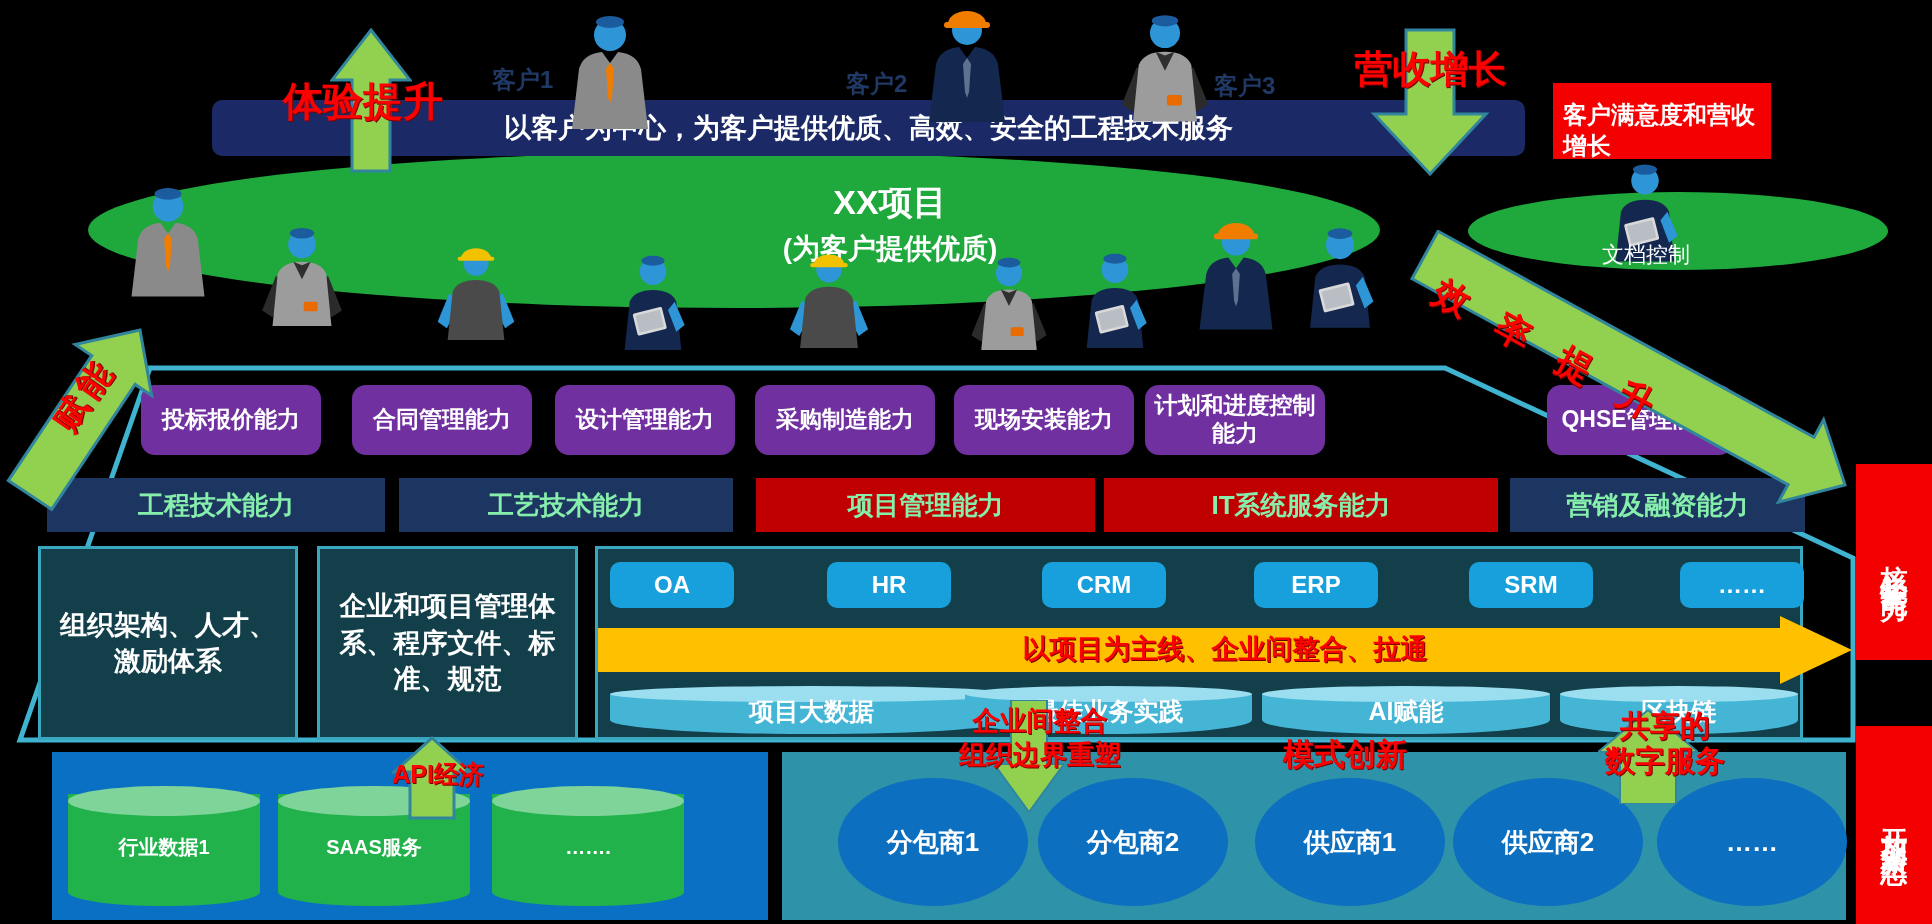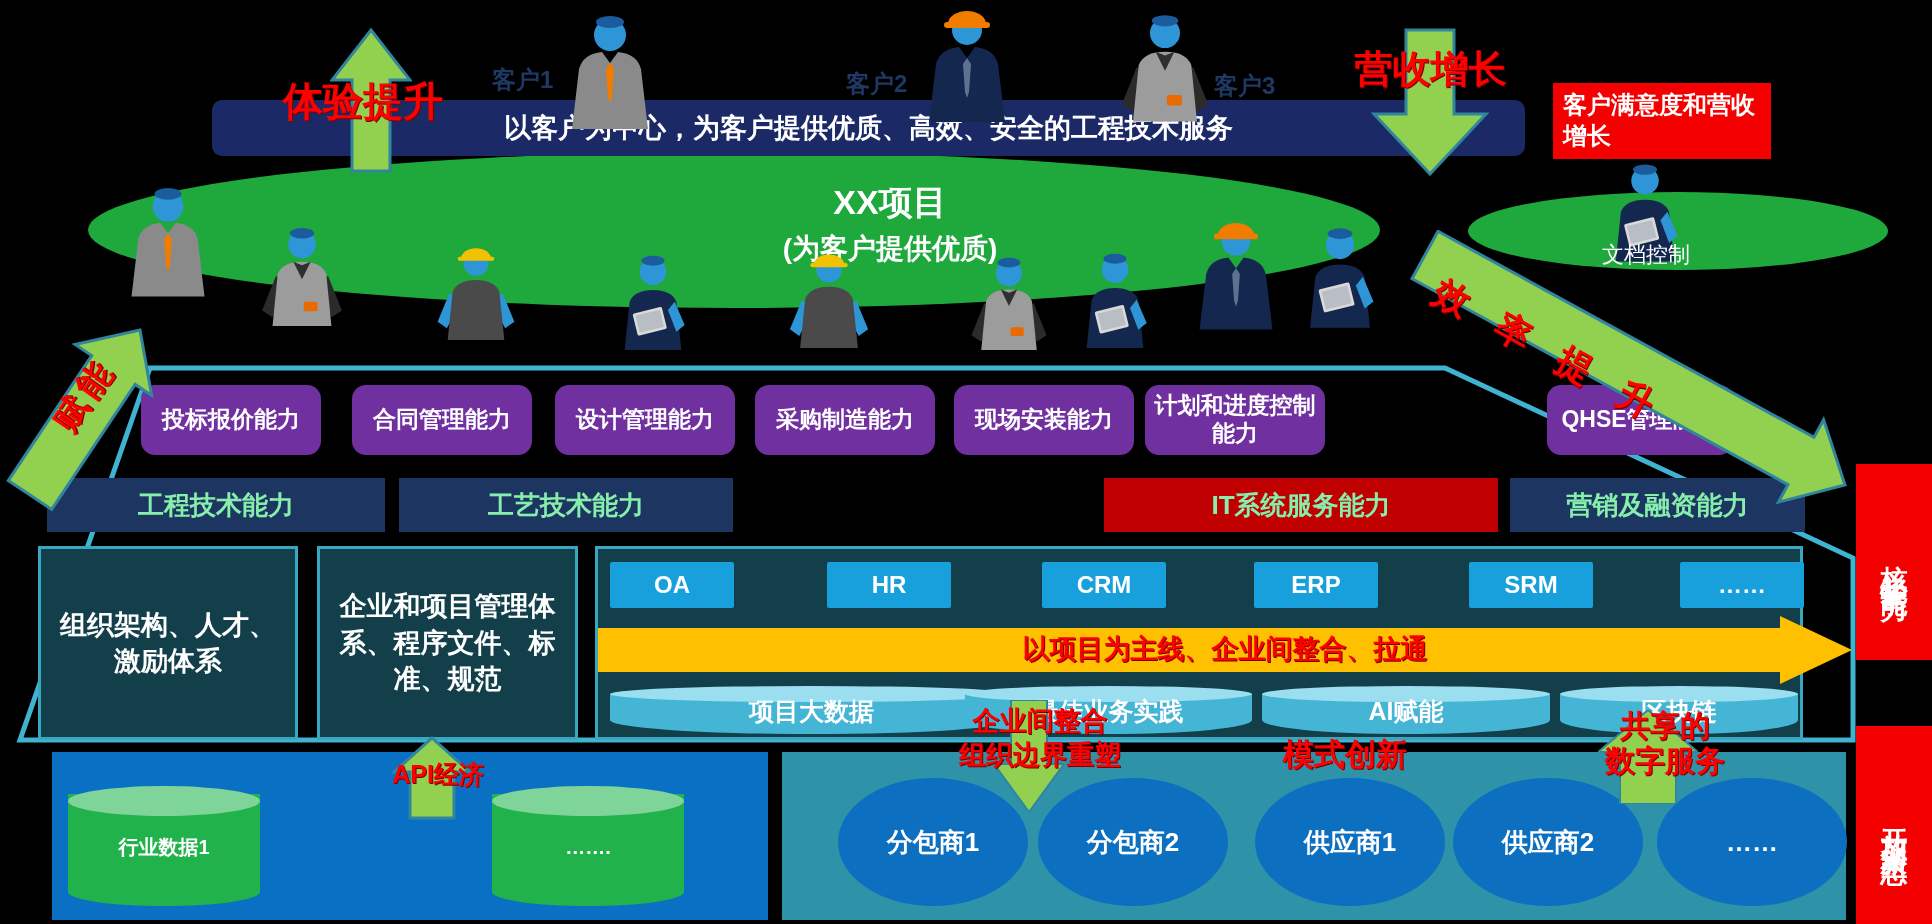--- a/index.html
+++ b/index.html
@@ -5,21 +5,21 @@
   html,body{margin:0;padding:0;background:#000;}
   .stage{position:relative;width:1932px;height:924px;background:#000;overflow:hidden;
          font-family:"Liberation Sans",sans-serif;}
   .abs{position:absolute;}
   .center{display:flex;align-items:center;justify-content:center;text-align:center;}
 
   
   .banner{left:212px;top:100px;width:1313px;height:56px;background:#1b2a66;border-radius:10px;
           color:#fff;font-size:27px;font-weight:bold;z-index:3;}
   .satisfaction{left:1553px;top:83px;width:218px;height:76px;background:#f50000;color:#fff;
-          font-size:24px;font-weight:bold;line-height:31px;padding:6px 10px;box-sizing:border-box;z-index:6;}
+          font-size:24px;font-weight:bold;line-height:31px;padding:16px 10px;box-sizing:border-box;z-index:6;}
 
   
   .big-ellipse{left:88px;top:152px;width:1292px;height:156px;background:#1fa83c;border-radius:50%;z-index:2;}
   .small-ellipse{left:1468px;top:192px;width:420px;height:78px;background:#1fa83c;border-radius:50%;z-index:2;}
   .proj-text{left:590px;top:180px;width:600px;z-index:3;color:#fff;text-align:center;}
   .proj-title{font-size:34px;font-weight:bold;}
   .proj-sub{font-size:28px;font-weight:bold;margin-top:4px;}
   .doc-label{left:1586px;top:240px;width:120px;color:#fff;font-size:22px;z-index:5;text-align:center;}
 
   .cust-label{color:#1f3864;font-size:24px;font-weight:bold;z-index:5;}
@@ -34,21 +34,21 @@
   .cap1{position:absolute;top:385px;height:70px;width:180px;background:#7030a0;border-radius:14px;
         color:#fff;font-size:23px;font-weight:bold;line-height:1.2;z-index:3;padding:0 6px;box-sizing:border-box;}
   .cap2{position:absolute;top:478px;height:54px;color:#86efac;font-size:26px;font-weight:bold;z-index:3;}
   .navy{background:#1d3661;}
   .red2{background:#c00000;}
 
   
   .fbox{position:absolute;top:546px;height:194px;background:#123f4a;border:3px solid #3aa7c0;
         box-sizing:border-box;color:#fff;font-size:27px;font-weight:bold;line-height:1.35;z-index:3;padding:0 14px;}
 
-  .appbtn{position:absolute;top:562px;width:124px;height:46px;background:#18a0dc;border-radius:2px;
+  .appbtn{position:absolute;top:562px;width:124px;height:46px;background:#18a0dc;border-radius:10px;
         color:#fff;font-size:24px;font-weight:bold;z-index:4;}
 
   .backbone-text{left:900px;top:625px;width:650px;height:48px;line-height:48px;font-size:27px;z-index:5;}
 
   .cyl{position:absolute;z-index:4;}
   .cyl .cyl-top{position:absolute;left:0;right:0;top:0;height:16px;border-radius:50%;background:#9adef0;}
   .cyl .cyl-body{position:absolute;left:0;right:0;top:8px;bottom:0;background:#45b5d6;
                  border-radius:0 0 50% 50% / 0 0 14px 14px;}
   .cyl .cyl-label{position:absolute;left:0;right:0;top:50%;transform:translateY(-45%);
                   text-align:center;color:#fff;font-weight:bold;font-size:25px;}
@@ -205,20 +205,21 @@
   <div class="abs cap1 center" style="left:141px">投标报价能力</div>
   <div class="abs cap1 center" style="left:352px">合同管理能力</div>
   <div class="abs cap1 center" style="left:555px">设计管理能力</div>
   <div class="abs cap1 center" style="left:755px">采购制造能力</div>
   <div class="abs cap1 center" style="left:954px">现场安装能力</div>
   <div class="abs cap1 center" style="left:1145px">计划和进度控制能力</div>
   <div class="abs cap1 center" style="left:1547px;width:186px">QHSE管理能力</div>
 
   <div class="abs cap2 navy center" style="left:47px;width:338px">工程技术能力</div>
   <div class="abs cap2 navy center" style="left:399px;width:334px">工艺技术能力</div>
+  <div class="abs cap2 red2 center" style="left:756px;width:339px">项目管理能力</div>
   <div class="abs cap2 red2 center" style="left:1104px;width:394px">IT系统服务能力</div>
   <div class="abs cap2 navy center" style="left:1510px;width:295px">营销及融资能力</div>
 
   <div class="abs fbox center" style="left:38px;width:260px">
     <span>组织架构、人才、激励体系</span>
   </div>
   <div class="abs fbox center" style="left:317px;width:261px">
     <span>企业和项目管理体系、程序文件、标准、规范</span>
   </div>
   <div class="abs fbox" style="left:595px;width:1208px"></div>
@@ -263,20 +264,25 @@
   <div class="vlabel" style="top:726px;height:198px">
     <span>开放创新生态</span>
   </div>
 
   <div class="abs bl-box"></div>
   <div class="cyl green" style="left:68px;top:786px;width:192px;height:120px">
     <div class="cyl-body"></div>
       <div class="cyl-top" style="height:30px"></div>
     <div class="cyl-label">行业数据1</div>
   </div>
+  <div class="cyl green" style="left:278px;top:786px;width:192px;height:120px">
+    <div class="cyl-body"></div>
+      <div class="cyl-top" style="height:30px"></div>
+    <div class="cyl-label">SAAS服务</div>
+  </div>
   <div class="cyl green" style="left:492px;top:786px;width:192px;height:120px">
     <div class="cyl-body"></div>
       <div class="cyl-top" style="height:30px"></div>
     <div class="cyl-label">…….</div>
   </div>
 
   <svg class="arrow-svg" style="left:392px;top:736px;width:80px;height:84px;z-index:6">
     <polygon points="40,2 78,36 62,36 62,82 18,82 18,36 2,36" fill="#92d050" stroke="#31859c" stroke-width="3"></polygon>
   </svg>
   <div class="abs red-big" style="left:368px;top:758px;width:140px;font-size:25px;z-index:7">API经济</div>

